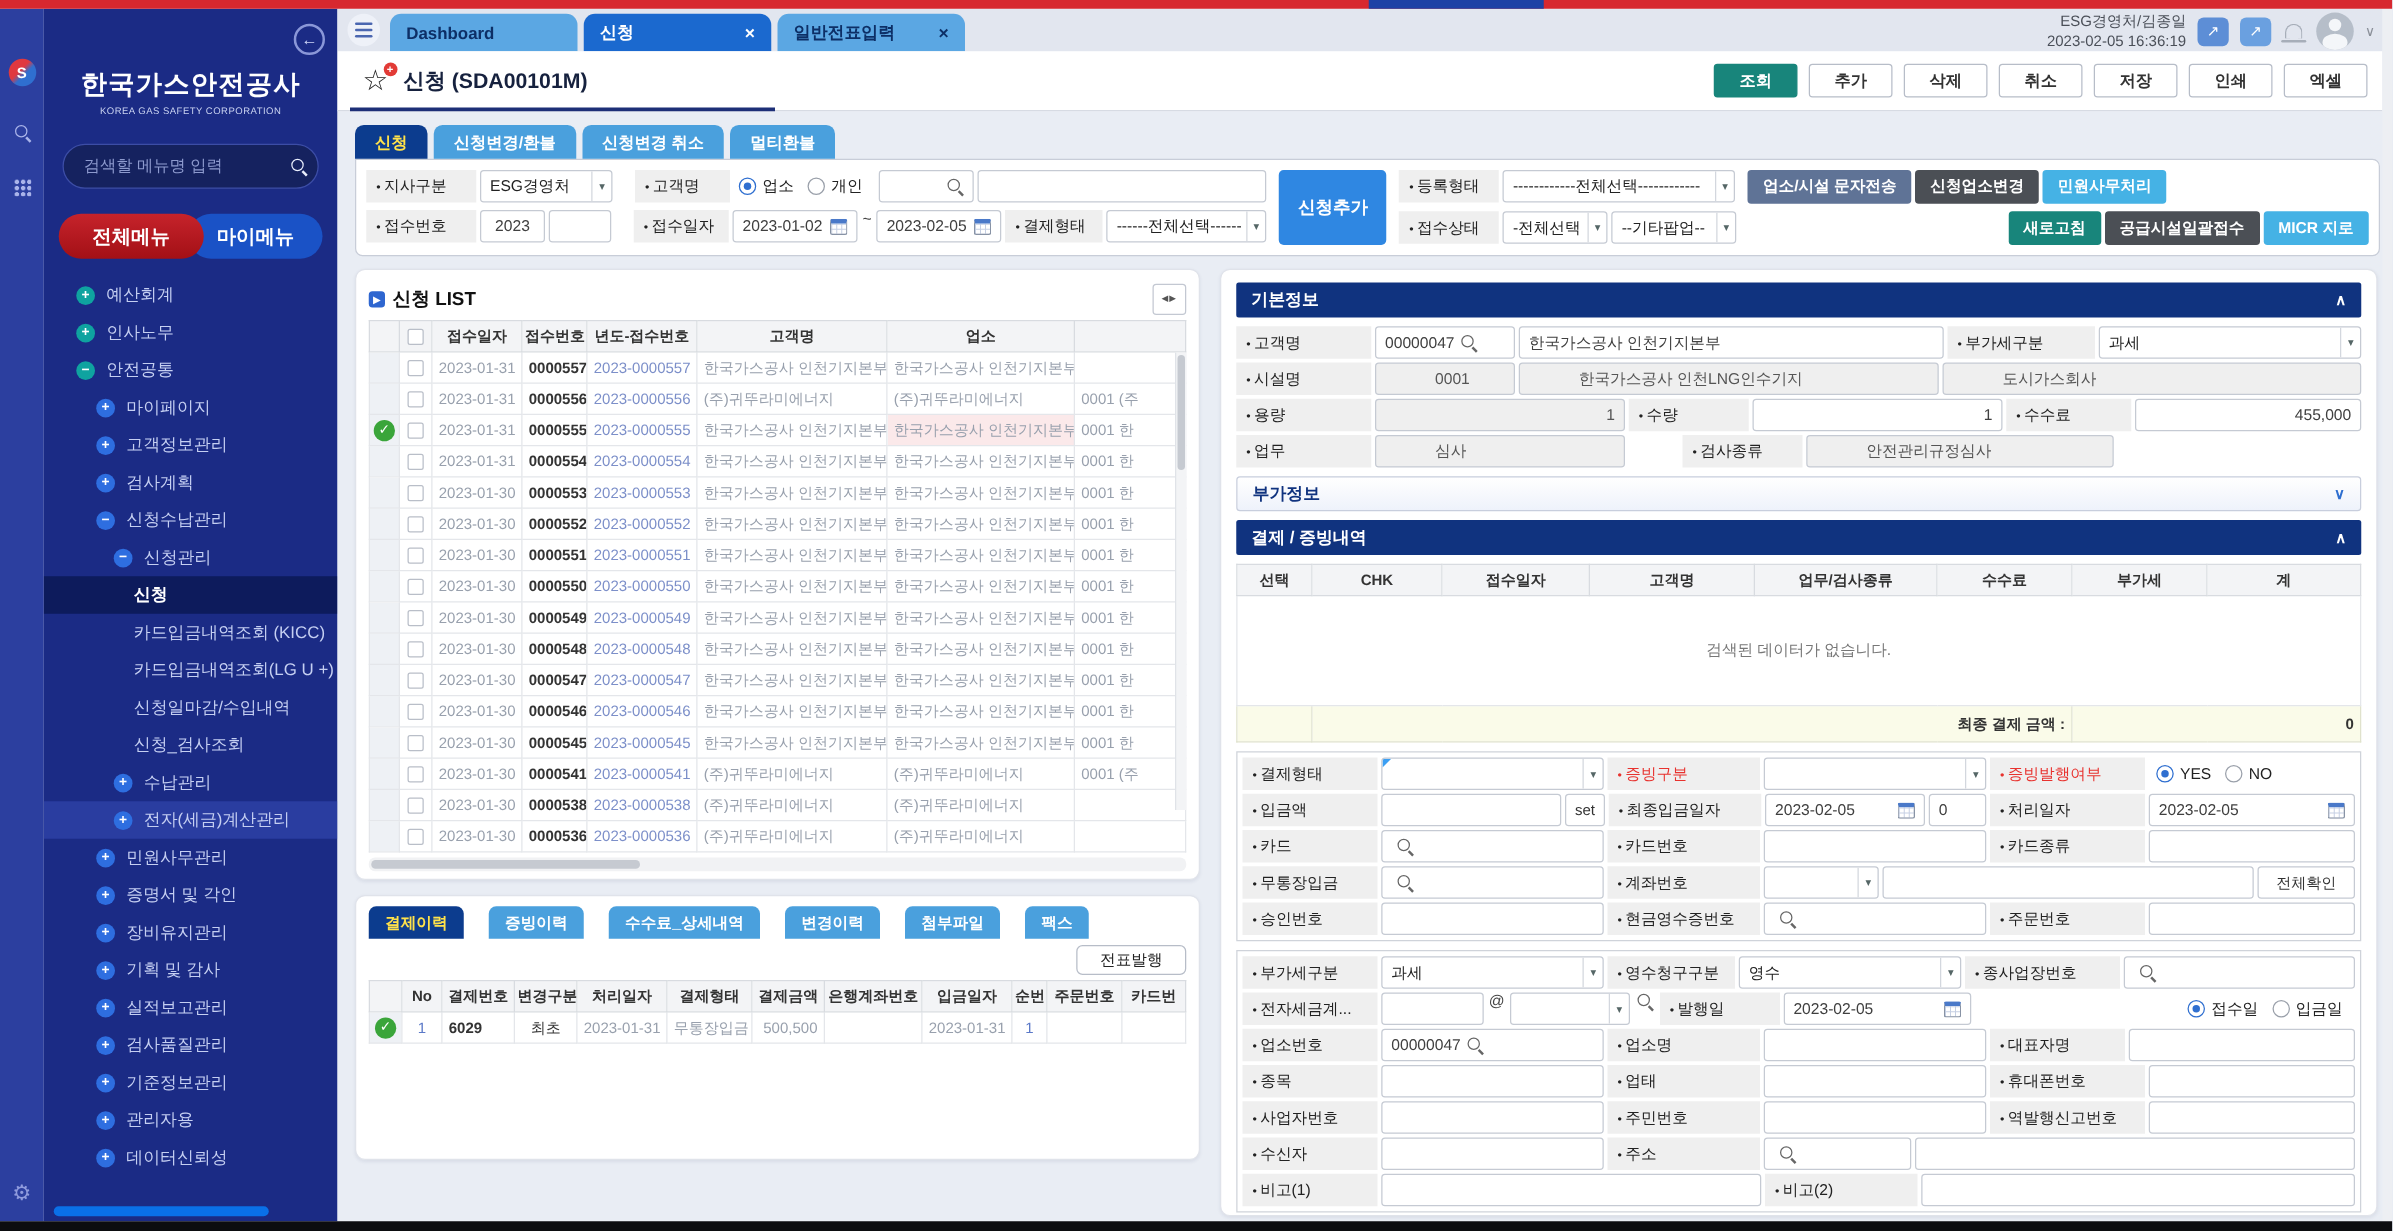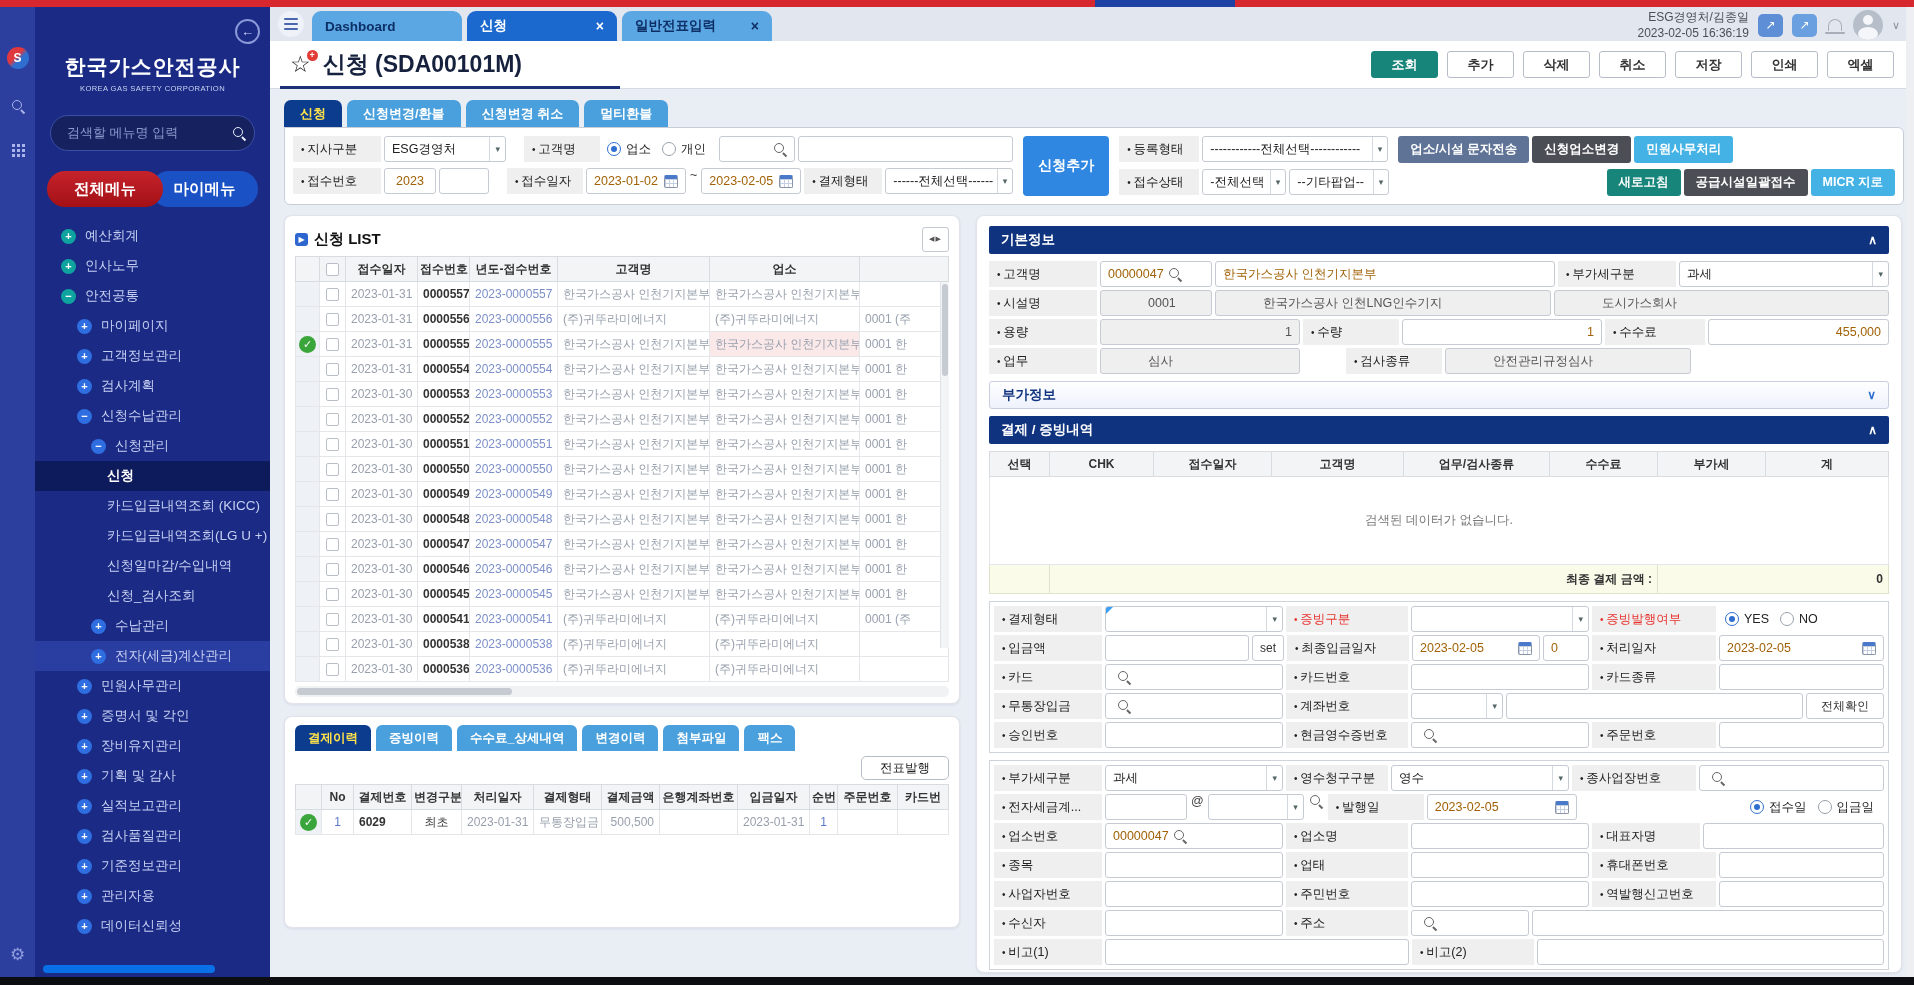--- a/index.html
+++ b/index.html
@@ -60,38 +60,38 @@
   .bell { position:relative; width:14px; height:12px; border:1.8px solid #a7aeb9; border-bottom:none; border-radius:7px 7px 1px 1px; margin:0 2px; }
   .bell::after { content:""; position:absolute; left:-4px; right:-4px; bottom:-3px; height:2.4px; background:#a7aeb9; border-radius:2px; }
   .avatar { position:relative; width:30px; height:30px; border-radius:50%; background:#b6bec9; overflow:hidden; }
   .avatar::before { content:""; position:absolute; left:10px; top:5px; width:10px; height:10px; border-radius:50%; background:#f4f6f9; }
   .avatar::after { content:""; position:absolute; left:5px; top:17px; width:20px; height:14px; border-radius:50%; background:#f4f6f9; }
   .caret { color:#8a8f98; font-size:11px; }
 
   .title-row { height:48px; background:#fff; display:flex; align-items:center; padding:0 12px; border-bottom:1px solid #d7dbe3; position:relative; }
   .star-wrap { position:relative; margin:0 12px 0 8px; font-size:23px; color:#222; line-height:1; }
   .star-badge { position:absolute; top:-3px; right:-7px; width:11px; height:11px; background:#e23b36; border-radius:50%; color:#fff; font-size:9px; line-height:11px; text-align:center; font-weight:bold; }
-  .page-title { font-size:23px; font-weight:bold; color:#16213e; }
+  .page-title { font-size:17px; font-weight:bold; color:#16213e; }
   .title-underline { position:absolute; left:10px; bottom:-1px; width:340px; height:3px; background:#1d2f77; }
   .actions { margin-left:auto; display:flex; gap:9px; }
   .act { width:67px; height:27px; border:1px solid #b7bdc8; background:#fff; border-radius:3px; font-size:13px; font-weight:bold; color:#333; font-family:inherit; }
   .act.primary { background:#18857b; border-color:#18857b; color:#fff; }
 
   .subtab-row { display:flex; gap:5px; margin:11px 0 0 14px; }
   .subtab, .btab { height:27px; border-radius:7px 7px 0 0; background:#4aa0dd; color:#fff; font-weight:bold; font-size:13px; padding:0 16px; display:flex; align-items:center; }
   .subtab.active, .btab.active { background:#0c3c8e; color:#ffe24a; }
 
   
   .filter-panel { margin:0 2px 0 14px; background:#fff; border:1px solid #c8cdd8; border-radius:0 6px 6px 6px; padding:8px; display:flex; gap:10px; align-items:stretch; }
   .fp-col { display:flex; flex-direction:column; gap:6px; }
   .f-row { display:flex; gap:3px; }
   .flbl { background:#efefef; height:26px; line-height:26px; padding:0 8px; font-size:12.5px; color:#222; white-space:nowrap; flex:none; overflow:hidden; }
   .flbl::before { content:"• "; font-size:10px; }
   .flbl.red { color:#e8322e; }
-  .fin { position:relative; height:26px; border:1px solid #c5cad3; border-radius:3px; background:#fff; font-size:12.5px; color:#a16207; display:flex; align-items:center; padding:0 7px; gap:4px; overflow:hidden; flex:none; }
+  .fin { position:relative; height:26px; border:1px solid #c5cad3; border-radius:3px; background:#fff; font-size:12.5px; color:#404040; display:flex; align-items:center; padding:0 7px; gap:4px; overflow:hidden; flex:none; }
   .fin .val { white-space:nowrap; overflow:hidden; }
   .fin.dis { background:#efefef; color:#555;padding-left:47px; }
   .fin.right { justify-content:flex-end; }
   .fsel { position:relative; height:26px; border:1px solid #c5cad3; border-radius:3px; background:#fff; font-size:12.5px; color:#222; display:flex; align-items:center; padding:0 0 0 7px; overflow:hidden; flex:none; }
   .fsel .val { white-space:nowrap; overflow:hidden; flex:1; }
   .fsel .car { border-left:1px solid #d3d7de; height:100%; display:flex; align-items:center; padding:0 5px; color:#566; font-size:9px; flex:none; }
   .fsel.mark::before { content:""; position:absolute; left:0; top:0; border-top:7px solid #3b9ff3; border-right:7px solid transparent; }
   .ico-cal { width:14px; height:13px; flex:none; margin-left:auto; border:1px solid #8893a5; border-top:4px solid #4a79c9; border-radius:2px; background-image:linear-gradient(#c5cfe3 1px, transparent 1px),linear-gradient(90deg,#c5cfe3 1px, transparent 1px); background-size:4px 4px; }
   .rgrp { display:flex; align-items:center; gap:5px; font-size:12.5px; color:#222; }
   .rdo { width:14px; height:14px; border:1px solid #9aa0aa; border-radius:50%; background:#fff; position:relative; flex:none; }
@@ -124,21 +124,21 @@
   td.statc { background:#eef1f5; }
   .cbox { display:block; width:13px; height:13px; border:1px solid #b9bec8; border-radius:2px; background:#fff; margin:0 auto; }
   .gcheck { display:block; width:17px; height:17px; border-radius:50%; background:#3aa53a; color:#fff; font-size:11px; line-height:17px; text-align:center; margin:0 auto; }
   tr.foot td { background:#fafbe9; height:29px; font-weight:bold; border-color:#e0e2cc; }
   .hscroll { height:11px; background:#f1f2f4; border-radius:5px; margin-top:4px; position:relative; }
   .hscroll .thumb { position:absolute; left:2px; top:2px; height:7px; width:215px; background:#c6cad1; border-radius:4px; }
   .vscroll { position:absolute; top:26px; right:0; bottom:34px; width:9px; background:#f3f4f6; border-left:1px solid #e0e3e8; }
   .vscroll .thumb { position:absolute; top:2px; left:1px; width:6px; height:92px; background:#c6cad1; border-radius:3px; }
 
   .bottom-card { padding:8px 10px 10px; min-height:212px; }
-  .btab-row { display:flex; gap:5px; }
+  .btab-row { display:flex; gap:20px;font-family:Liberation Mono, monospace; }
   .btab { height:26px; font-size:12.5px; padding:0 13px; border-radius:6px 6px 0 0; }
   .slip-row { display:flex; justify-content:flex-end; margin:5px 0 4px; }
   .slip-btn { width:88px; height:24px; border:1px solid #b7bdc8; border-radius:5px; background:#fff; font-size:12.5px; color:#222; font-family:inherit; }
 
   
   .detail-card { flex:1; padding:10px 12px; display:flex; flex-direction:column; gap:7px; height:758px; overflow:hidden; }
   .sec-head { height:28px; background:#10337f; color:#fff; font-weight:bold; font-size:13.5px; display:flex; align-items:center; padding:0 12px; border-radius:2px; flex:none; }
   .sec-head .chev { margin-left:auto; font-size:12px; }
   .soft-head { height:28px; border:1px solid #c8cedd; background:linear-gradient(#ffffff,#eef2fb); color:#10337f; font-weight:bold; font-size:13.5px; display:flex; align-items:center; padding:0 12px; border-radius:3px; flex:none; }
   .soft-head .chev { margin-left:auto; color:#2f6fd0; font-size:12px; }
@@ -327,21 +327,21 @@
         <div class="subtab active">신청</div>
         <div class="subtab">신청변경/환불</div>
         <div class="subtab">신청변경 취소</div>
         <div class="subtab">멀티환불</div>
       </div>
 
     <div class="filter-panel">
       <div class="fp-col" style="flex:none">
         <div class="f-row">
           <div class="flbl" style="width:88px">지사구분</div>
-          <div class="fsel" style="width:122px">
+          <div class="fsel" style="width:106px">
               <span class="val">ESG경영처</span>
               <span class="car">▾</span>
             </div>
           <div class="gap" style="width:12px"></div>
           <div class="flbl" style="width:76px">고객명</div>
           <div class="rgrp" style="padding:0 4px">
             <span class="rdo on"></span>
               <span class="rlab">업소</span>
             <span class="rdo"></span>
               <span class="rlab">개인</span>

